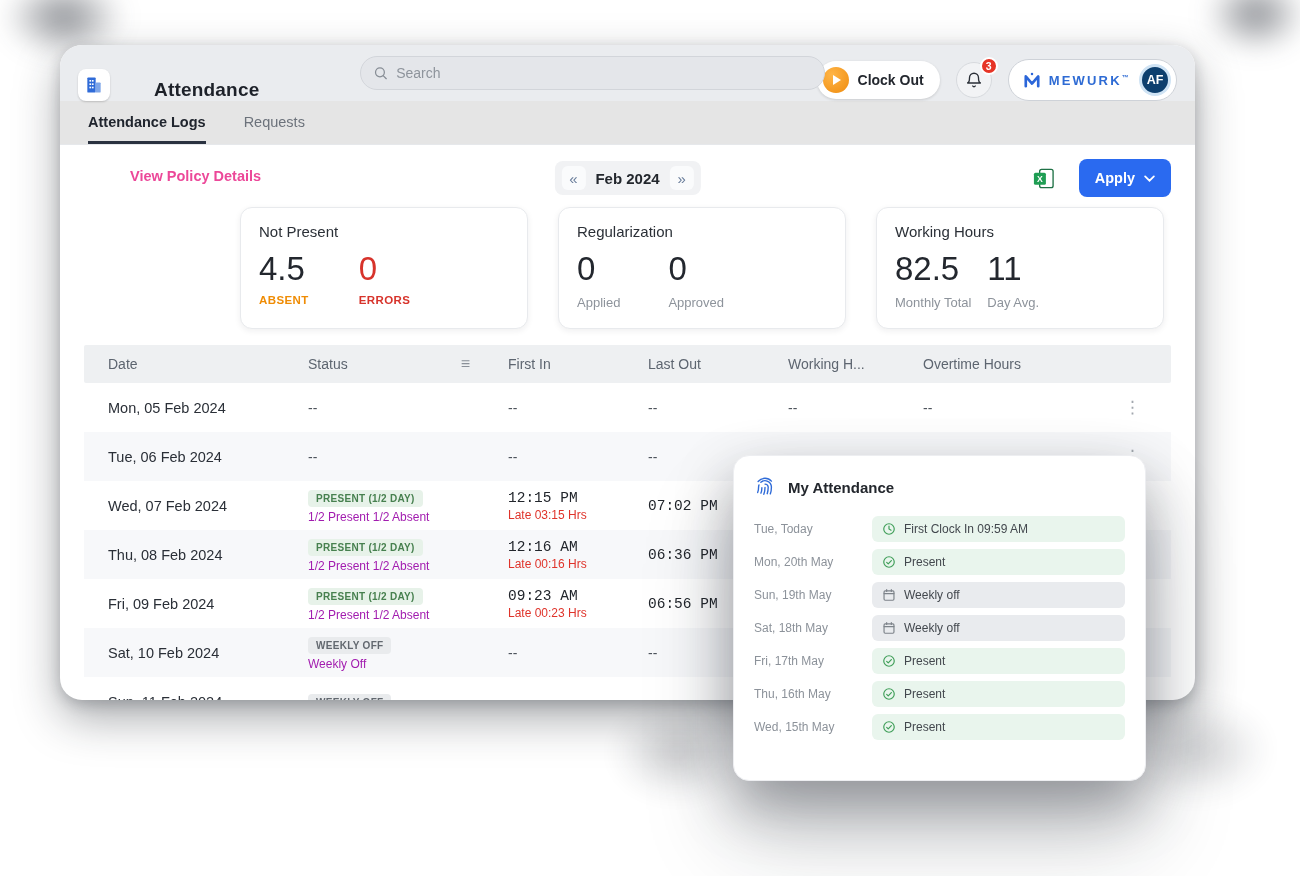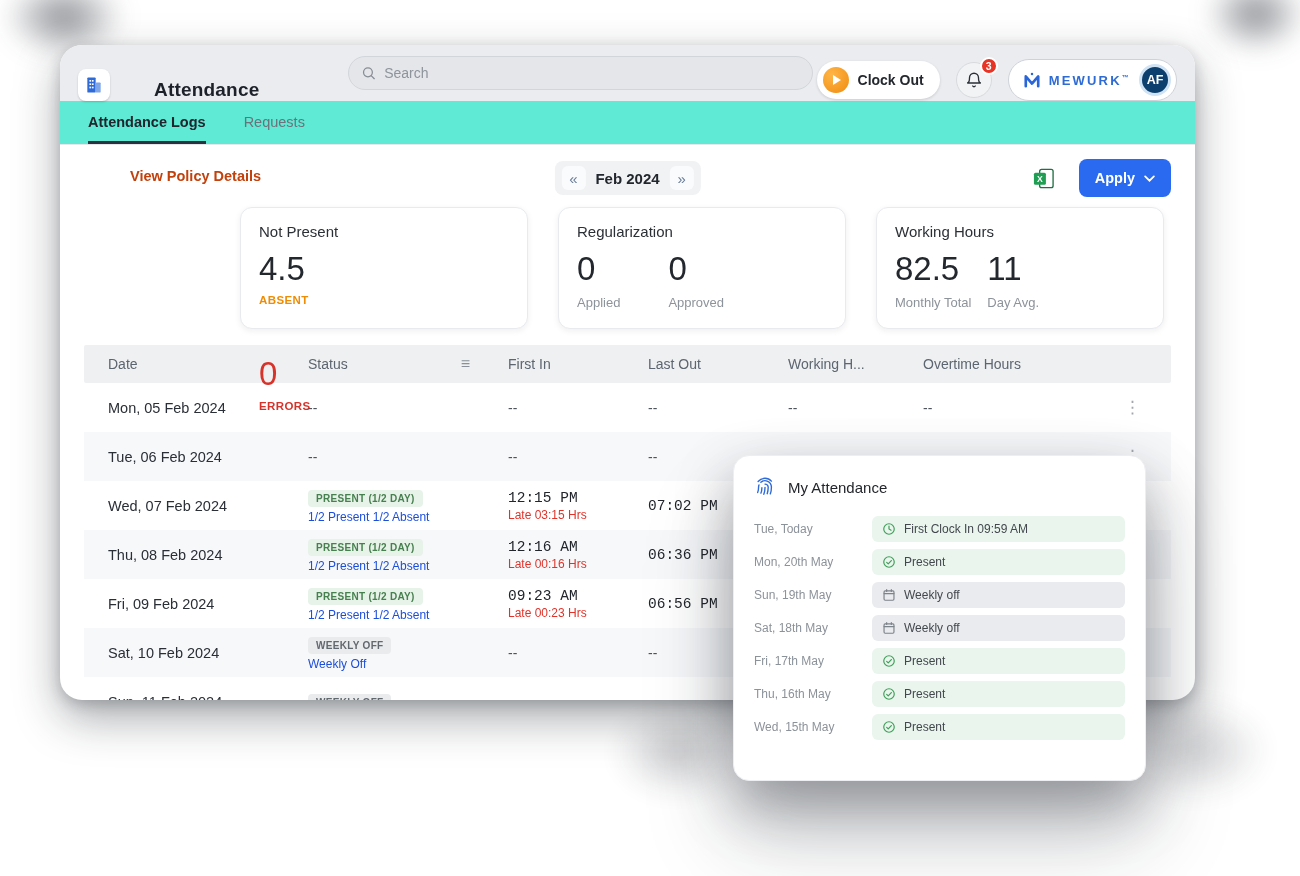--- a/index.html
+++ b/index.html
@@ -16,94 +16,94 @@
 
   
   .app-window { position:absolute; left:60px; top:45px; width:1135px; height:655px;
     background:#fff; border-radius:22px; overflow:hidden;
     box-shadow:0 18px 45px rgba(25,31,40,.38), 0 4px 14px rgba(25,31,40,.2); }
 
   
   .hdr { position:relative; height:56px; background:#eaecef; display:flex; align-items:flex-end; padding:0 18px;gap:32px; }
   .app-icon { width:32px; height:32px; border-radius:8px; background:#fff; display:flex; align-items:center; justify-content:center; box-shadow:0 1px 2px rgba(0,0,0,.18); flex-shrink:0; }
   .app-title { font-size:19px; font-weight:700; color:#1d2129; margin-left:12px; letter-spacing:.2px; }
-  .search { position:absolute; left:288px; top:11px; width:465px; height:34px; border-radius:17px;
+  .search { position:absolute; left:300px; top:11px; width:465px; height:34px; border-radius:17px;
     background:#e4e6ea; border:1px solid #d2d5da; display:flex; align-items:center; padding:0 12px; gap:8px; }
   .search input { border:none; background:transparent; outline:none; font-size:14px; color:#3a3f46; width:100%; font-family:"Liberation Sans", sans-serif; }
   .search input::placeholder { color:#8e949c; }
   .hdr-right { margin-left:auto; display:flex; align-items:center; gap:16px; }
   .clockout { display:flex; align-items:center; gap:9px; background:#fff; border-radius:19px; height:38px;
     padding:0 16px 0 6px; box-shadow:0 1px 3px rgba(0,0,0,.14); cursor:pointer; }
   .clockout .orb { width:26px; height:26px; border-radius:50%; background:radial-gradient(circle at 35% 30%, #ffb547, #ef8c0f); display:flex; align-items:center; justify-content:center; }
   .clockout .tri { width:0; height:0; border-left:8px solid #fff; border-top:5px solid transparent; border-bottom:5px solid transparent; margin-left:2px; }
   .clockout .lbl { font-size:14px; font-weight:700; color:#23272e; }
   .bell-wrap { position:relative; width:36px; height:36px; border-radius:50%; background:#f2f3f5; border:1px solid #d7dade; display:flex; align-items:center; justify-content:center; cursor:pointer; }
   .bell-badge { position:absolute; top:-6px; right:-7px; min-width:18px; height:18px; padding:0 4px; border-radius:9px;
     background:#e63426; color:#fff; font-size:10.5px; font-weight:700; display:flex; align-items:center; justify-content:center; border:2px solid #fff; }
   .logo-pill { display:flex; align-items:center; gap:8px; background:#fff; border:1.5px solid #ced2d8; border-radius:21px; height:42px; padding:0 5px 0 14px; }
   .brand-text { font-size:13px; font-weight:700; color:#2e6bd4; letter-spacing:2.2px; }
   .brand-tm { font-size:7px; color:#2e6bd4; vertical-align:super; }
   .avatar { width:32px; height:32px; border-radius:50%; background:#0d3f6e; color:#fff; font-size:12.5px; font-weight:700;
     display:flex; align-items:center; justify-content:center; border:3px solid #cfe3f4; cursor:pointer; }
 
   
-  .tabs { height:44px; background:#5eead4; border-bottom:1px solid #e6e8eb; display:flex; padding:0 28px; gap:38px; }
+  .tabs { height:44px; background:#e5e5e5; border-bottom:1px solid #e6e8eb; display:flex; padding:0 28px; gap:38px; }
   .tab { display:flex; align-items:center; font-size:14.5px; color:#6c727b; cursor:pointer; border-bottom:3px solid transparent; padding-top:2px; }
   .tab.active { color:#20252e; font-weight:600; border-bottom-color:#2a3240; }
 
   
   .toolbar { position:relative; height:40px; margin:14px 24px 0; }
-  .policy-link { position:absolute; left:46px; top:9px; color:#c2410c; font-weight:600; font-size:14.5px; cursor:pointer; }
+  .policy-link { position:absolute; left:46px; top:9px; color:#ec4899; font-weight:600; font-size:14.5px; cursor:pointer; }
   .month-nav { position:absolute; left:50%; transform:translateX(-50%); top:2px; display:flex; align-items:center; gap:10px;
     background:#f1f2f4; border-radius:8px; padding:5px 7px; }
   .chev-btn { width:24px; height:24px; border-radius:6px; background:#fafbfc; display:flex; align-items:center; justify-content:center;
     color:#6a7e9b; font-size:15px; cursor:pointer; }
   .month-lbl { font-size:15px; font-weight:600; color:#23272d; }
   .toolbar-right { position:absolute; right:0; top:0; display:flex; align-items:center; gap:24px; }
   .excel-btn { cursor:pointer; display:flex; }
   .apply-btn { height:38px; padding:0 16px; border-radius:8px; background:#2a6af0; color:#fff; font-weight:600; font-size:14.5px;
     display:flex; align-items:center; gap:9px; cursor:pointer; }
 
   
   .cards { display:flex; gap:30px; margin:8px 24px 0 180px; }
   .card { width:288px; height:122px; background:#fff; border:1px solid #e8eaed; border-radius:12px;
     box-shadow:0 2px 6px rgba(30,35,45,.07); padding:15px 18px; }
   .card-title { font-size:15px; color:#2b3037; font-weight:500; }
   .card-vals { display:flex; margin-top:11px; }
-  .card-vals.g50 { gap:50px;flex-direction:column; } .card-vals.g48 { gap:48px; } .card-vals.g16 { gap:16px; }
+  .card-vals.g50 { gap:50px; } .card-vals.g48 { gap:48px; } .card-vals.g16 { gap:16px; }
   .vnum { font-size:33px; color:#23272e; font-weight:400; line-height:1.1; }
   .vnum.red { color:#d7332b; }
   .vlab-strong { margin-top:7px; font-size:11.5px; font-weight:700; letter-spacing:.4px; }
   .vlab-strong.orange { color:#ef8c05; } .vlab-strong.red { color:#d7332b; }
   .vlab { margin-top:8px; font-size:13px; color:#8d939b; }
 
   
   .table { margin:16px 24px 0; }
   .thead, .trow { display:grid; grid-template-columns:200px 200px 140px 140px 135px 180px 1fr; align-items:center; padding-left:24px; }
   .thead { background:#eef0f2; height:38px; color:#5d6570; font-size:14px; border-radius:2px; }
   .th-status { display:flex; align-items:center;gap:36px; }
   .filter-ic { margin-left:auto; margin-right:38px; color:#8a9099; font-size:16px; cursor:pointer; }
   .trow { min-height:49px; }
   .trow:nth-child(even) { background:#f7f8fa; }
   .cell-date { font-size:14.5px; color:#2a2f37; }
   .cell-plain { font-size:14px; color:#4e545c; }
   .badge { display:inline-block; padding:3px 8px; border-radius:4px; font-size:10px; font-weight:700; letter-spacing:.3px; }
   .badge.green { background:#e7f2e9; color:#47804f; }
   .badge.gray  { background:#e9ebed; color:#62686f; }
-  .status-sub { font-size:12px; color:#1d4ed8; margin-top:3px; }
+  .status-sub { font-size:12px; color:#a21caf; margin-top:3px; }
   .t-main { font-size:14.5px; color:#22262c; font-weight:500;font-family:Liberation Mono, monospace; }
   .t-late { font-size:12px; color:#df332a; margin-top:2px; font-weight:500; min-height:2px; }
   .kebab { justify-self:end; padding-right:30px; color:#a2a7ae; font-size:17px; cursor:pointer; line-height:1; }
 
   
   .panel { position:absolute; left:733px; top:455px; width:413px; height:326px; background:#fff; border-radius:16px;
     border:1px solid #edeef1; padding:20px; z-index:20;
     box-shadow:0 24px 55px rgba(25,30,40,.35), 0 55px 90px rgba(25,30,40,.22); }
   .panel-head { display:flex; align-items:center; gap:12px; }
-  .panel-title { font-size:15px; font-weight:400; color:#23272d; }
+  .panel-title { font-size:15px; font-weight:700; color:#23272d; }
   .panel-rows { margin-top:18px; display:flex; flex-direction:column; gap:7px; }
   .prow { display:flex; align-items:center; }
   .prow .day { width:118px; font-size:12px; color:#8c929a; flex-shrink:0; }
   .pill { flex:1; height:26px; border-radius:6px; display:flex; align-items:center; gap:8px; padding:0 10px; font-size:12px; color:#43484e; }
   .pill.green { background:#e9f5ed; }
   .pill.gray  { background:#e9ebee; }
 </style>
 </head>
 <body>
 

